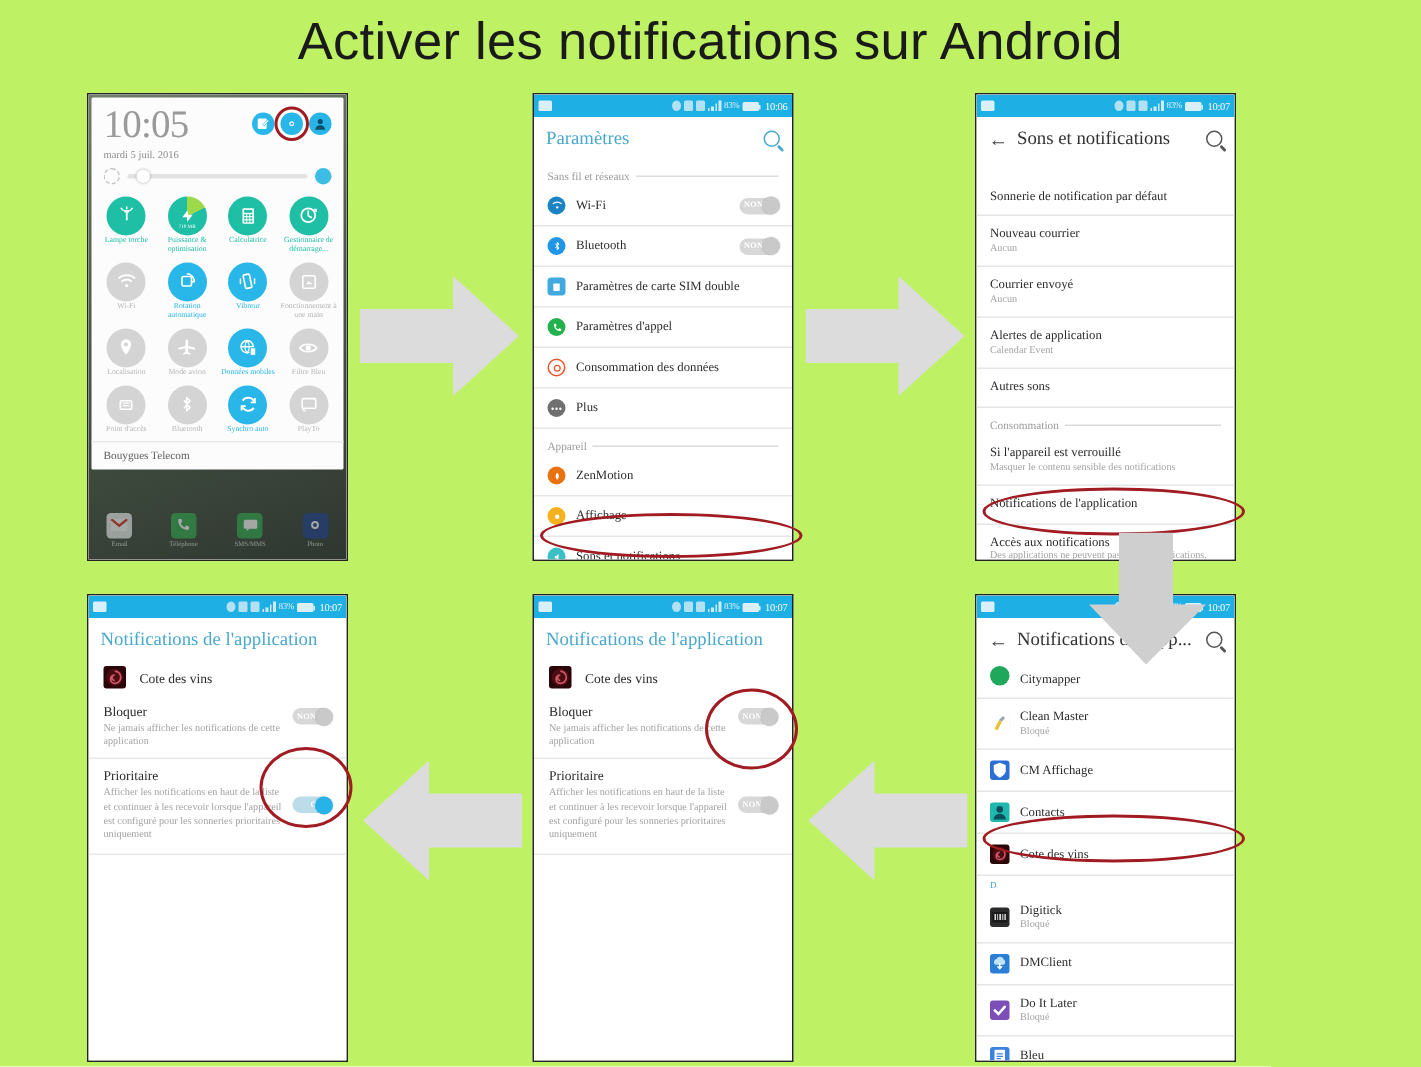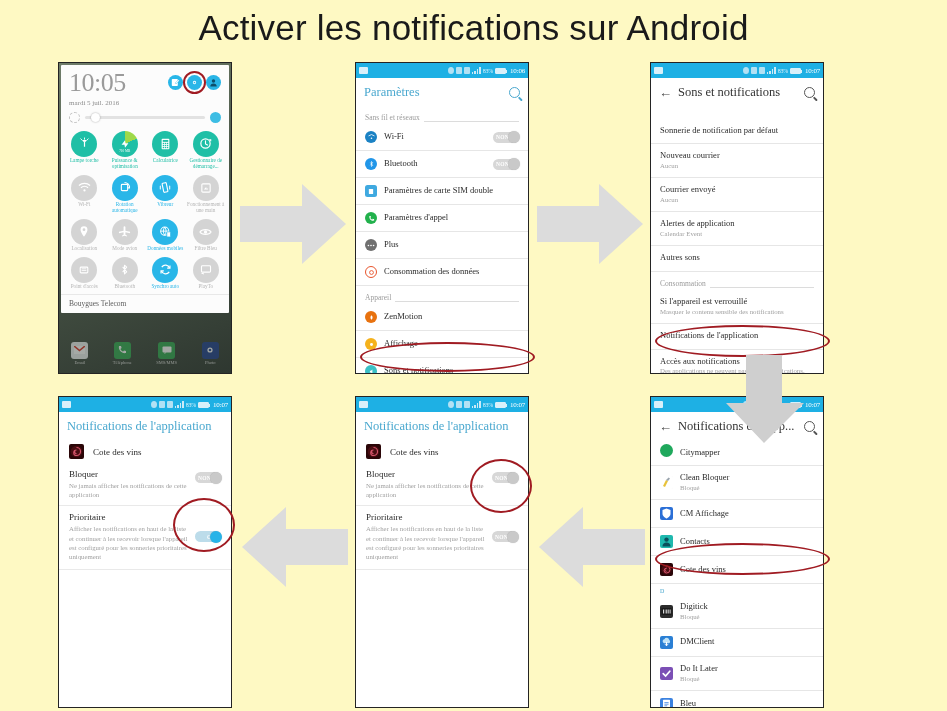--- a/index.html
+++ b/index.html
@@ -3,21 +3,21 @@
 <meta charset="utf-8">
 <style>
   * { box-sizing: border-box; }
   html, body {
     margin: 0; padding: 0;
     width: 947px; height: 711px;
     background: #ffffff;
     font-family: "Liberation Sans", sans-serif;
     overflow: hidden;
   }
-  #stage { position: relative; width: 947px; height: 711px; background:#fef9c3; }
+  #stage { position: relative; width: 947px; height: 711px; background:#bef264; }
 
   
   .page-title {
     position: absolute; top: 8px; left: 0; width: 947px;
     text-align: center;
     font-size: 35px; font-weight: 400; color: #1a1a1a;
     letter-spacing: 0.2px;
   }
 
   
@@ -68,21 +68,21 @@
   .search-ico:after{
     content:"";position:absolute;right:-4px;bottom:-2.5px;width:5px;height:1.5px;
     background:#555;transform:rotate(45deg);border-radius:1px;
   }
   .search-ico.light { border-color:#4aa8cf; }
   .search-ico.light:after { background:#4aa8cf; }
 
   
   .sect-label {
     font-size:7.5px; color:#9b9b9b; padding:7px 9px 2px 9px;
-    display:flex; align-items:flex-end; gap:4px;
+    display:flex; align-items:center; gap:4px;
   }
   .sect-label .rule { flex:1; height:1px; background:#dcdcdc; }
   .row {
     display:flex; align-items:center; gap:7px;
     padding:7px 9px; border-bottom:1px solid #e6e6e6;
     font-size:8.5px; color:#2e2e2e; position:relative;
     min-height: 26px;
   }
   .row .txtwrap { flex:1; min-width:0; }
   .row .r-title { font-size:8.5px; color:#2b2b2b; line-height:1.15; }
@@ -507,40 +507,40 @@
           <svg width="7" height="7" viewBox="0 0 8 8">
               <path d="M1.6 1 L3 1 L3.4 2.6 L2.6 3.2 C3.2 4.4 3.9 4.9 4.7 5.3 L5.4 4.4 L7 4.9 L7 6.4 C4 7.2 1 4.3 1.6 1 Z" fill="#fff"></path>
             </svg>
         </div>
         <div class="txtwrap">
           <div class="r-title">Paramètres d'appel</div>
         </div>
       </div>
 
       <div class="row">
+        <div class="ico" style="background:#fff;border:1.4px solid #e8552d;">
+          <svg width="7" height="7" viewBox="0 0 8 8">
+              <circle cx="4" cy="4" r="2.2" fill="none" stroke="#e8552d" stroke-width="1"></circle>
+            </svg>
+        </div>
+        <div class="txtwrap">
+          <div class="r-title">Consommation des données</div>
+        </div>
+      </div>
+
+      <div class="row">
         <div class="ico" style="background:#707070;">
           <svg width="8" height="3" viewBox="0 0 9 3">
               <circle cx="1.6" cy="1.5" r="0.9" fill="#fff"></circle>
               <circle cx="4.5" cy="1.5" r="0.9" fill="#fff"></circle>
               <circle cx="7.4" cy="1.5" r="0.9" fill="#fff"></circle>
             </svg>
         </div>
         <div class="txtwrap">
           <div class="r-title">Plus</div>
-        </div>
-      </div>
-
-      <div class="row">
-        <div class="ico" style="background:#fff;border:1.4px solid #e8552d;">
-          <svg width="7" height="7" viewBox="0 0 8 8">
-              <circle cx="4" cy="4" r="2.2" fill="none" stroke="#e8552d" stroke-width="1"></circle>
-            </svg>
-        </div>
-        <div class="txtwrap">
-          <div class="r-title">Consommation des données</div>
         </div>
       </div>
 
       <div class="sect-label">
         <span>Appareil</span>
         <span class="rule"></span>
       </div>
 
       <div class="row">
         <div class="ico" style="background:#e8720f;">
@@ -700,21 +700,21 @@
 
       <div class="row">
         <div class="appicon" style="background:#f2f2f2;">
           <svg width="13" height="13" viewBox="0 0 13 13">
               <rect width="13" height="13" fill="#fff"></rect>
               <path d="M3 10 L6 4 L8 5 L5 11 Z" fill="#e8c23a"></path>
               <path d="M6 4 L8.6 1.4 L10 2.6 L8 5 Z" fill="#9aa4ad"></path>
             </svg>
         </div>
         <div class="txtwrap">
-          <div class="r-title">Clean Bloquer</div>
+          <div class="r-title">Clean Master</div>
           <div class="r-sub">Bloqué</div>
         </div>
       </div>
 
       <div class="row">
         <div class="appicon" style="background:#2b6fd6;">
           <svg width="13" height="13" viewBox="0 0 13 13">
               <path d="M6.5 1.5 L10.5 3 L10.5 7 C10.5 9.4 6.5 11.5 6.5 11.5 C6.5 11.5 2.5 9.4 2.5 7 L2.5 3 Z" fill="#fff"></path>
             </svg>
         </div>

